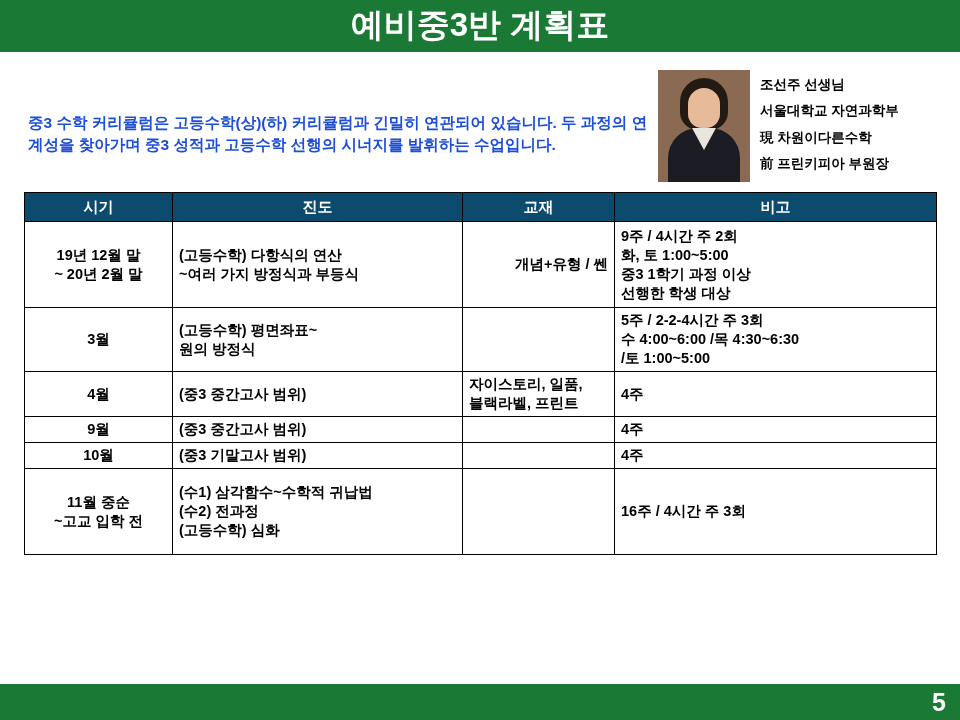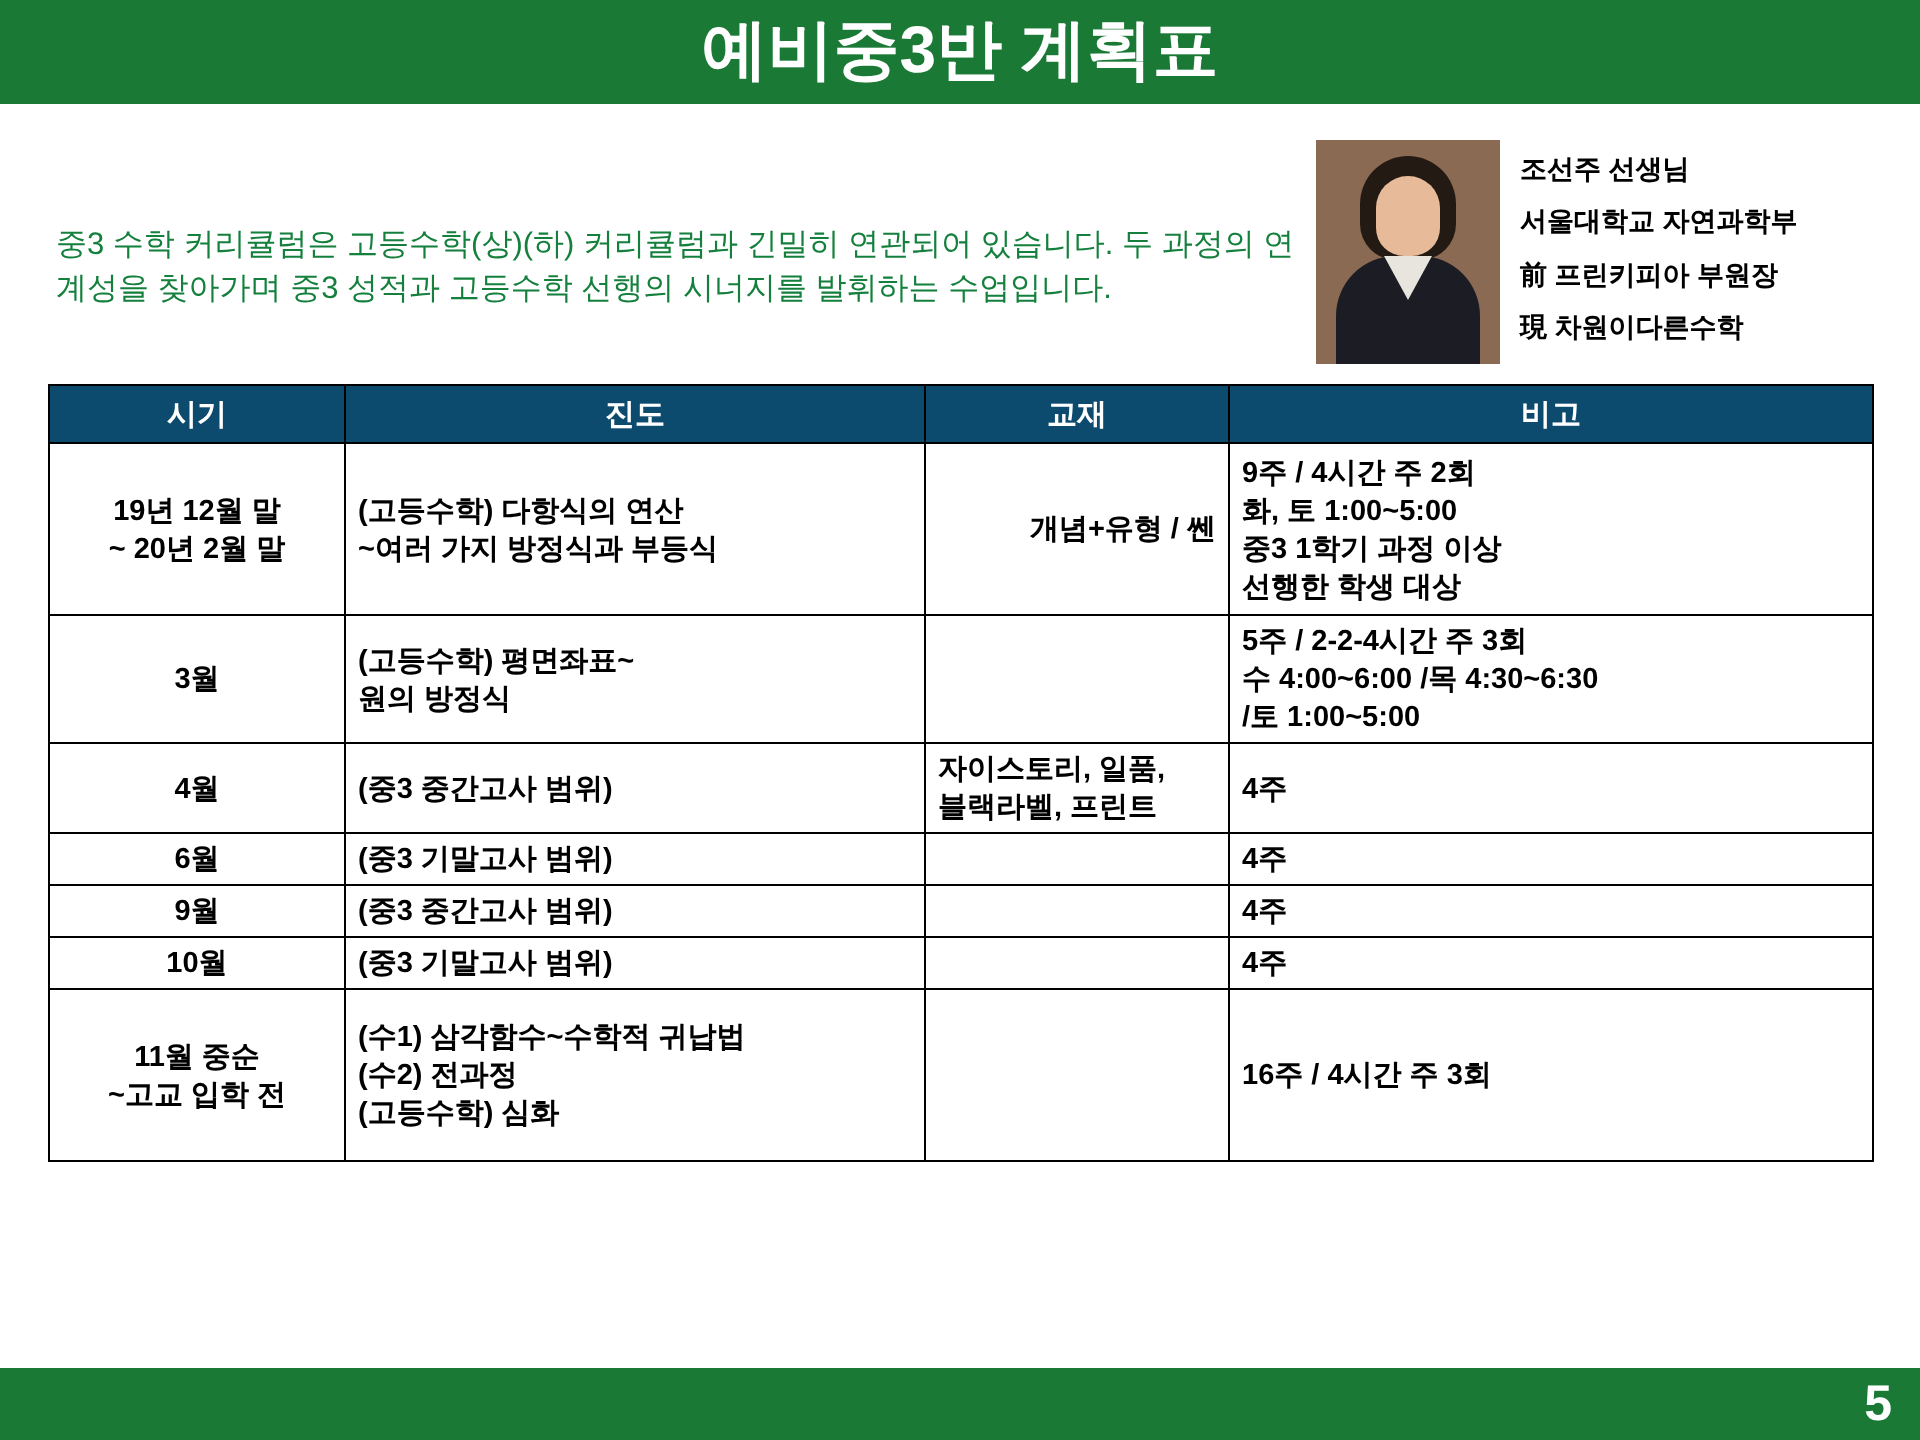--- a/index.html
+++ b/index.html
@@ -60,23 +60,23 @@
     font-size: 25px;
     font-weight: bold;
   }
 
   .intro {
     position: absolute;
     left: 28px;
     top: 112px;
     width: 620px;
     font-size: 15.5px;
-    font-weight: normal;
+    font-weight: bold;
     line-height: 1.45;
-    color: #15803d;
+    color: #1d4ed8;
   }
 
   .profile {
     position: absolute;
     left: 658px;
     top: 70px;
     width: 290px;
     height: 112px;
   }
   .profile-photo {
@@ -204,22 +204,22 @@
   <div class="profile-photo">
     <div class="photo-bg"></div>
     <div class="photo-hair"></div>
     <div class="photo-face"></div>
     <div class="photo-body"></div>
     <div class="photo-collar"></div>
   </div>
   <div class="profile-lines">
     <div>조선주 선생님</div>
     <div>서울대학교 자연과학부</div>
+    <div>現 차원이다른수학</div>
     <div>前 프린키피아 부원장</div>
-    <div>現 차원이다른수학</div>
   </div>
 </div>
 
 <table class="plan">
   <colgroup>
     <col class="col-time">
     <col class="col-prog">
     <col class="col-book">
     <col class="col-note">
   </colgroup>
@@ -253,26 +253,20 @@
 /토 1:00~5:00</td>
     </tr>
     <tr style="height:44px">
       <td class="c-time">4월</td>
       <td class="c-prog">(중3 중간고사 범위)</td>
       <td class="c-book">자이스토리, 일품,
 블랙라벨, 프린트</td>
       <td class="c-note">4주</td>
     </tr>
     <tr style="height:26px">
-      <td class="c-time">6월</td>
-      <td class="c-prog">(중3 기말고사 범위)</td>
-      <td class="c-book"></td>
-      <td class="c-note">4주</td>
-    </tr>
-    <tr style="height:26px">
       <td class="c-time">9월</td>
       <td class="c-prog">(중3 중간고사 범위)</td>
       <td class="c-book"></td>
       <td class="c-note">4주</td>
     </tr>
     <tr style="height:26px">
       <td class="c-time">10월</td>
       <td class="c-prog">(중3 기말고사 범위)</td>
       <td class="c-book"></td>
       <td class="c-note">4주</td>

